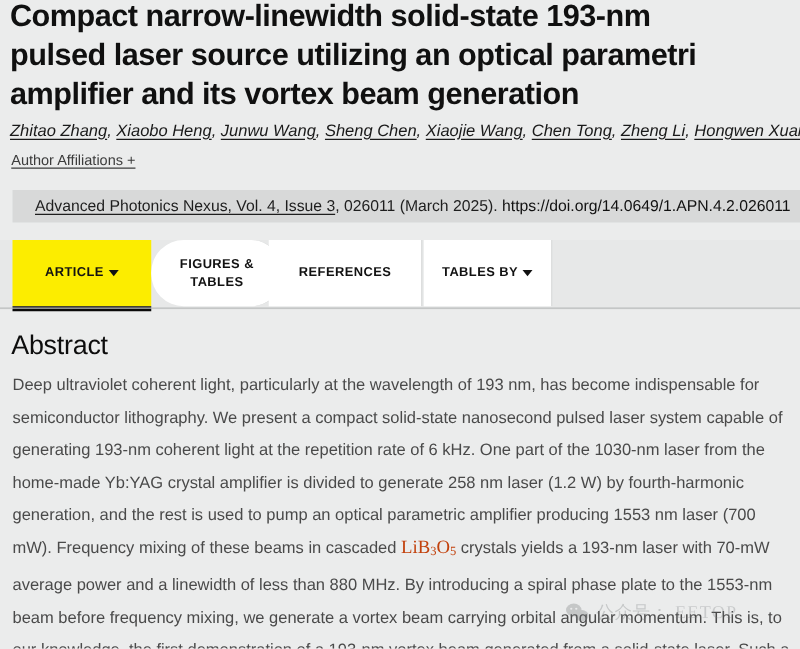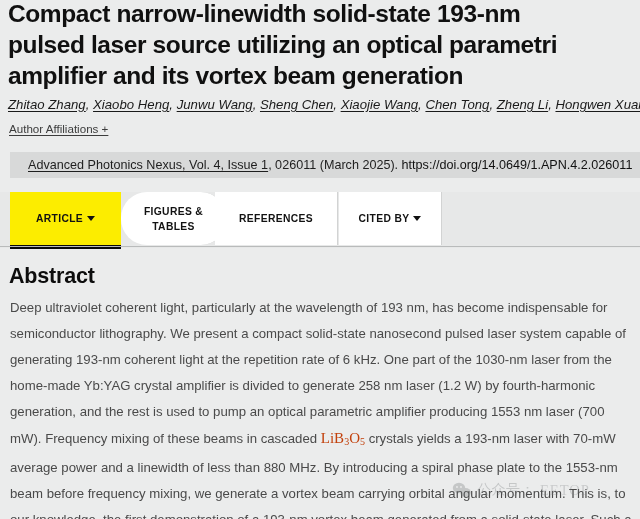--- a/index.html
+++ b/index.html
@@ -161,21 +161,21 @@
   #tab-figures  { left: 121px; width: 106px; border-radius: 26px;  }
   #tab-refs     { left: 215px; width: 123px; }
   #tab-cited    { left: 339px; width: 103px; }
 
   
   #abstract-heading {
     position: absolute;
     left: 9px;
     top: 264px;
     font-size: 21.5px;
-    font-weight: bold;
+    font-weight: normal;
     letter-spacing: -0.2px;
     color: #0d0d0d;
   }
   #abstract-body {
     position: absolute;
     left: 10px;
     top: 295px;
     width: 625px;
     font-size: 13.2px;
     color: #4a4a4a;
@@ -228,21 +228,21 @@
     <div class="title-line">pulsed laser source utilizing an optical parametri</div>
     <div class="title-line">amplifier and its vortex beam generation</div>
   </div>
 
   <div id="authors"><span class="author">Zhitao Zhang</span><span class="sep">, </span><span class="author">Xiaobo Heng</span><span class="sep">, </span><span class="author">Junwu Wang</span><span class="sep">, </span><span class="author">Sheng Chen</span><span class="sep">, </span><span class="author">Xiaojie Wang</span><span class="sep">, </span><span class="author">Chen Tong</span><span class="sep">, </span><span class="author">Zheng Li</span><span class="sep">, </span><span class="author">Hongwen Xuan</span></div>
 
   <div id="affiliations">Author Affiliations +</div>
 
   <div id="citation-bar">
     <div id="citation-text">
-      <span class="journal-ref">Advanced Photonics Nexus, Vol. 4, Issue 1</span><span>, 026011 (March 2025). </span><span class="doi-link">https://doi.org/14.0649/1.APN.4.2.026011</span>
+      <span class="journal-ref">Advanced Photonics Nexus, Vol. 4, Issue 3</span><span>, 026011 (March 2025). </span><span class="doi-link">https://doi.org/14.0649/1.APN.4.2.026011</span>
     </div>
   </div>
 
   <div id="tabbar">
 
     <div class="tab active" id="tab-article">
       <span class="tab-label">ARTICLE</span>
         <span class="caret"></span>
       <span class="tab-underline"></span>
     </div>
@@ -252,21 +252,21 @@
         <span>FIGURES &amp;</span><br>
         <span>TABLES</span>
       </span>
     </div>
 
     <div class="tab" id="tab-refs">
       <span class="tab-label">REFERENCES</span>
     </div>
 
     <div class="tab" id="tab-cited">
-      <span class="tab-label">CITED BY</span>
+      <span class="tab-label">TABLES BY</span>
         <span class="caret"></span>
     </div>
 
   </div>
   <div id="tabbar-underline"></div>
 
   <div id="abstract-heading">Abstract</div>
 
   <div id="abstract-body">
     <span>Deep ultraviolet coherent light, particularly at the wavelength of 193 nm, has become indispensable for semiconductor lithography. We present a compact solid-state nanosecond pulsed laser system capable of generating 193-nm coherent light at the repetition rate of 6 kHz. One part of the 1030-nm laser from the home-made Yb:YAG crystal amplifier is divided to generate 258 nm laser (1.2 W) by fourth-harmonic generation, and the rest is used to pump an optical parametric amplifier producing 1553 nm laser (700 mW). Frequency mixing of these beams in cascaded </span><span class="formula"><span>LiB</span><sub>3</sub><span>O</span><sub>5</sub></span><span> crystals yields a 193-nm laser with 70-mW average power and a linewidth of less than 880 MHz. By introducing a spiral phase plate to the 1553-nm beam before frequency mixing, we generate a vortex beam carrying orbital angular momentum. This is, to our knowledge, the first demonstration of a 193-nm vortex beam generated from a solid-state laser. Such a beam could be valuable for seeding hybrid ArF excimer lasers and has potential applications in wafer processing and defect inspection.</span>

